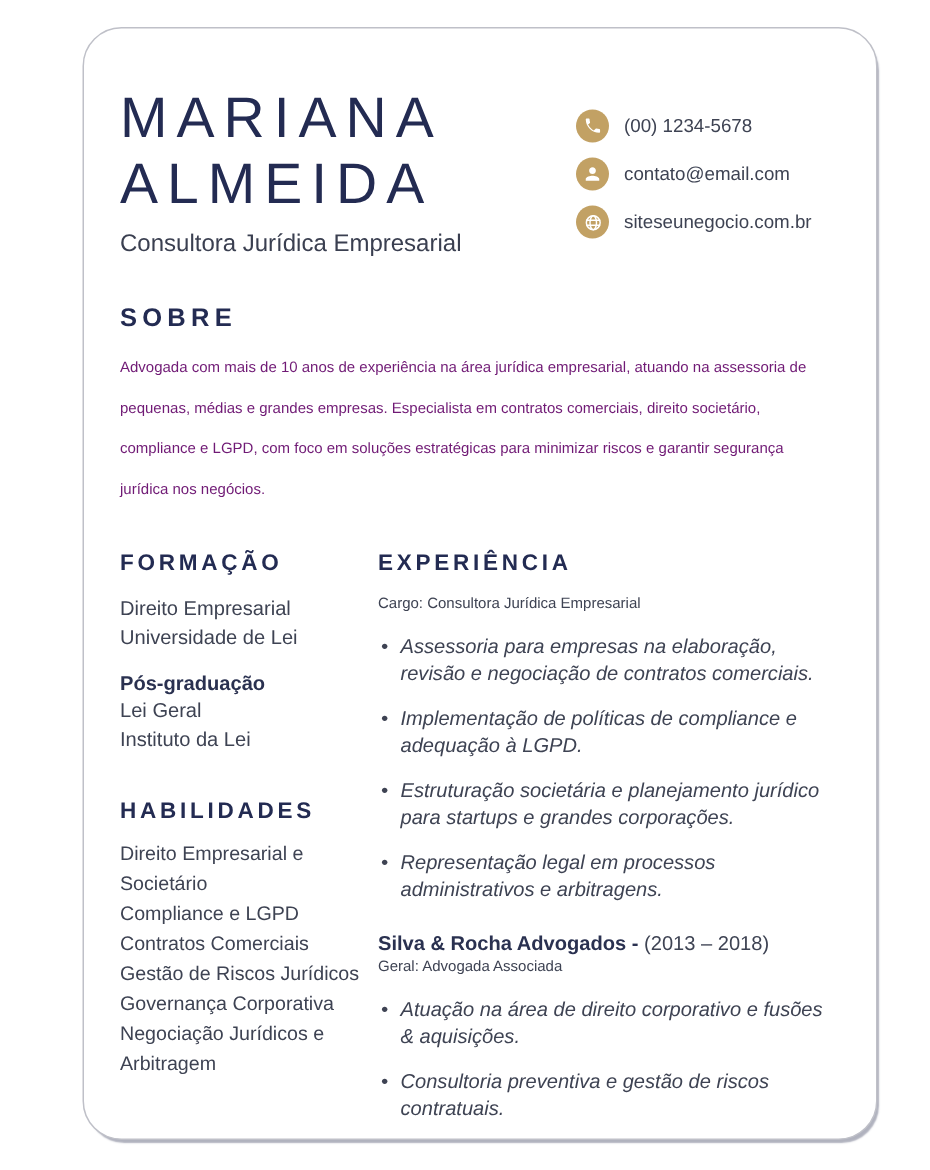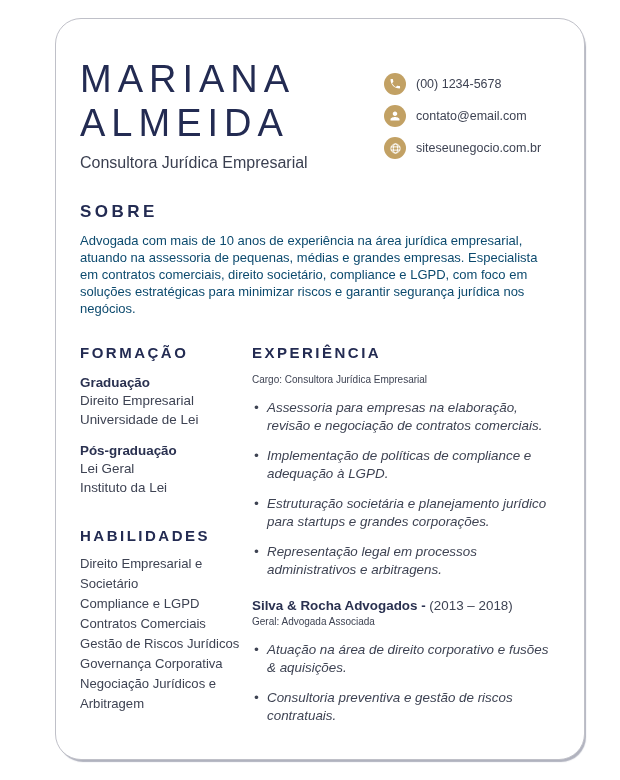--- a/index.html
+++ b/index.html
@@ -27,21 +27,21 @@
     margin-right:10px;
   }
   .contact-icon svg { display:block; }
   .contact-label { font-size:12.5px; color:#3e4353; }
 
   
   .h-main { font-size:17px; font-weight:700; letter-spacing:3.5px; color:#232b52; }
   .h-col  { font-size:15px; font-weight:700; letter-spacing:2.5px; color:#232b52; }
 
   .about { margin-top:30px; }
-  .about-text { margin-top:10px; font-size:13px; line-height:17px; color:#0c4a6e; max-width:492px; }
+  .about-text { margin-top:10px; font-size:10px; line-height:27px; color:#701a75; max-width:492px; }
 
   .columns { display:flex; margin-top:27px; }
   .col-left { width:172px; flex-shrink:0; }
   .col-right { flex:1; }
 
   .edu-entry { margin-top:13px; }
   .edu-title { font-size:13.4px; font-weight:700; color:#2a3150; line-height:18px; }
   .edu-line  { font-size:13.4px; color:#3e4353; line-height:18.5px; }
 
   .skills-h { margin-top:30px; }
@@ -111,21 +111,20 @@
       <div class="h-main">SOBRE</div>
       <p class="about-text">Advogada com mais de 10 anos de experiência na área jurídica empresarial, atuando na assessoria de pequenas, médias e grandes empresas. Especialista em contratos comerciais, direito societário, compliance e LGPD, com foco em soluções estratégicas para minimizar riscos e garantir segurança jurídica nos negócios.</p>
     </div>
 
     <div class="columns">
 
       <div class="col-left">
         <div class="h-col">FORMAÇÃO</div>
 
         <div class="edu-entry">
-          <div class="edu-title">Graduação</div>
           <div class="edu-line">Direito Empresarial</div>
           <div class="edu-line">Universidade de Lei</div>
         </div>
         <div class="edu-entry">
           <div class="edu-title">Pós-graduação</div>
           <div class="edu-line">Lei Geral</div>
           <div class="edu-line">Instituto da Lei</div>
         </div>
 
         <div class="h-col skills-h">HABILIDADES</div>

